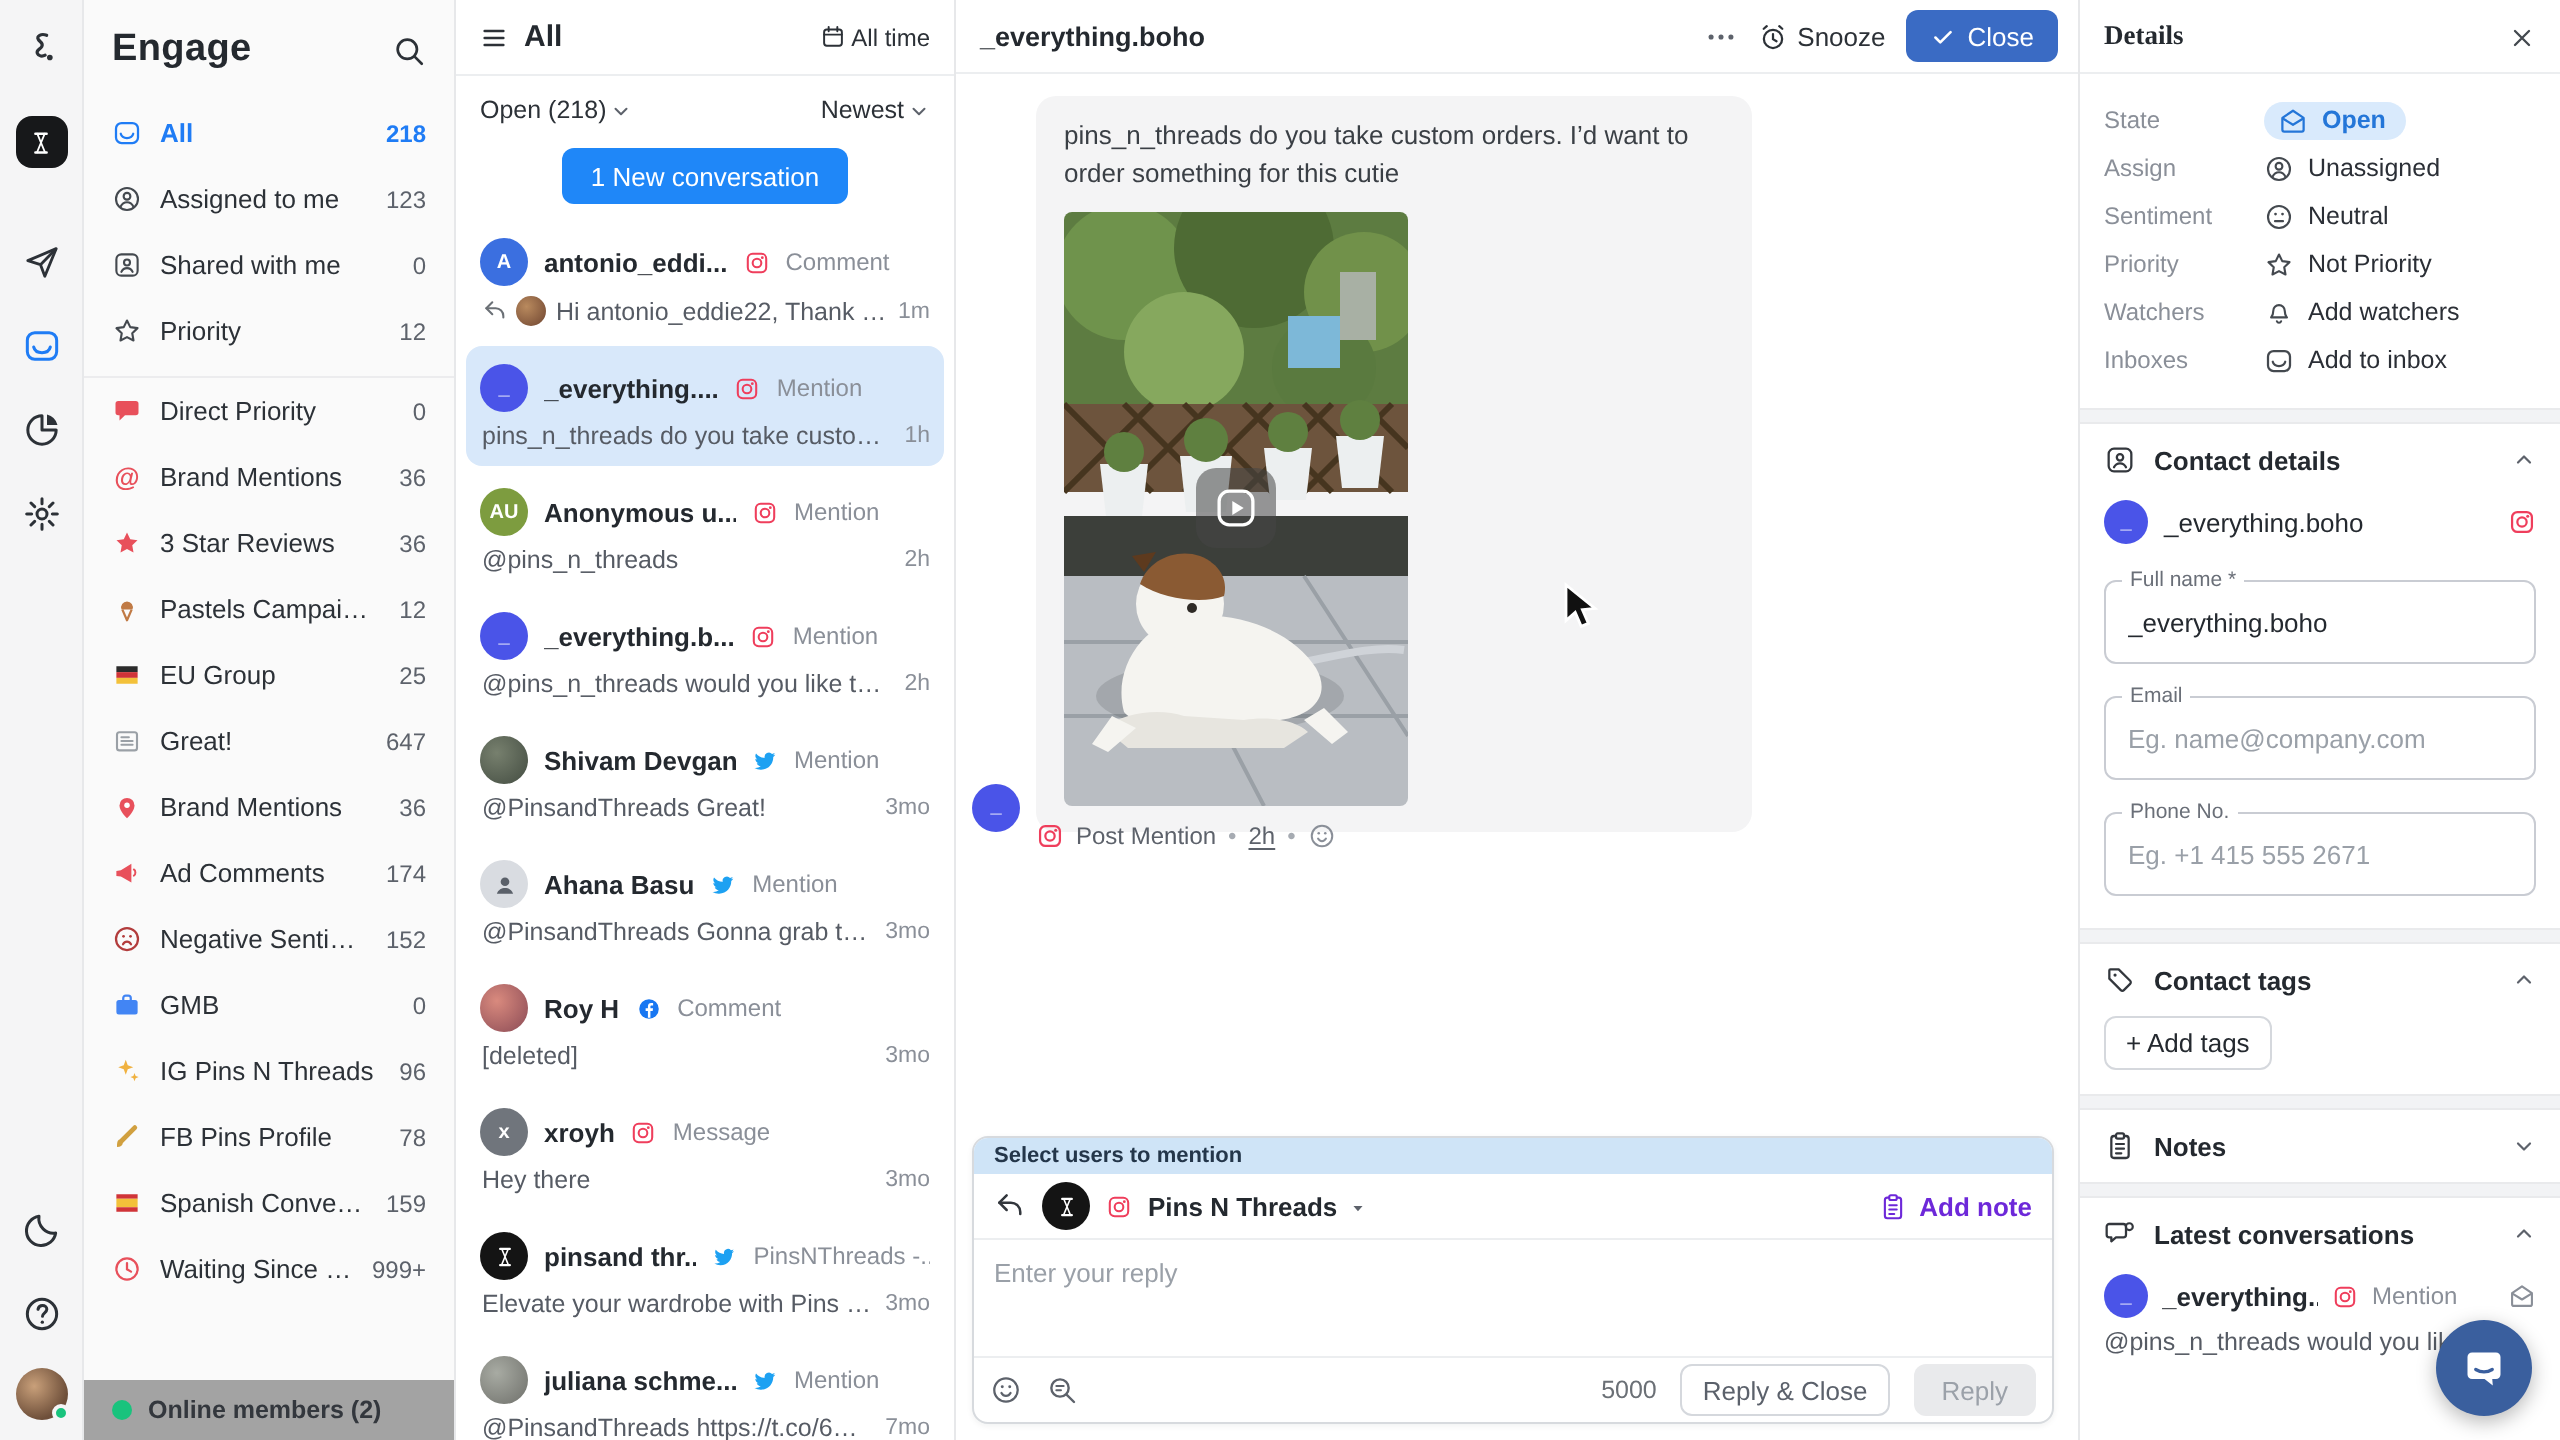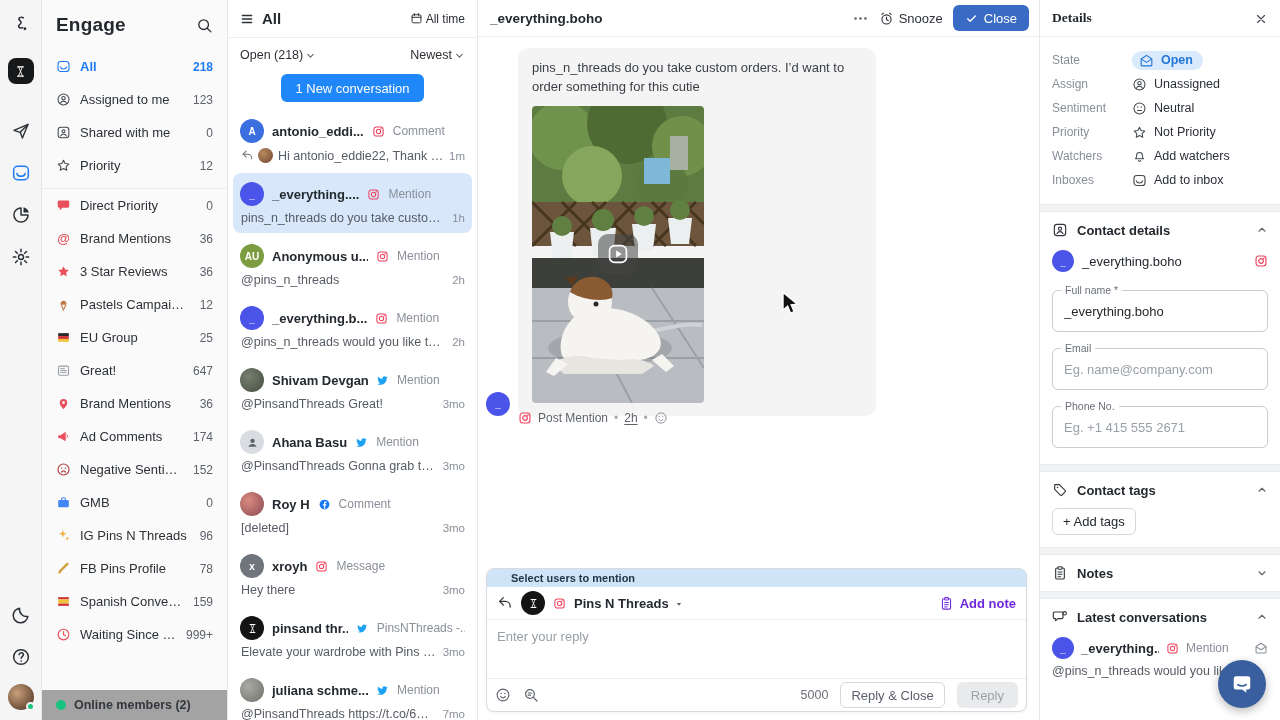--- a/index.html
+++ b/index.html
@@ -81,21 +81,21 @@
   .playbtn { position:absolute; left:50%; top:50%; width:40px; height:40px; transform:translate(-50%,-50%); background:rgba(70,70,70,.55); border-radius:10px; display:flex; align-items:center; justify-content:center; }
   .playbtn svg { width:22px; height:22px; }
   .msg-avatar { position:absolute; left:-32px; bottom:0; }
   .msg-meta { position:absolute; left:40px; top:374px; display:flex; align-items:center; gap:6px; font-size:12px; color:#5d626b; }
   .msg-meta svg { width:14px; height:14px; }
   .msg-meta .t { text-decoration:underline; text-decoration-style:solid; text-underline-offset:2px; }
   .msg-meta .d { color:#a6abb2; }
 
   
   .composer { position:absolute; left:8px; right:12px; bottom:8px; border:1px solid #d7dade; border-radius:8px; background:#fff; overflow:hidden; box-shadow:0 1px 3px rgba(20,30,40,.06); }
-  .cp-banner { height:18px; line-height:18px; background:#cfe4f7; color:#24364a; font-size:11px; font-weight:bold; padding:0 24px; }
+  .cp-banner { height:18px; line-height:18px; background:#cfe4f7; color:#24364a; font-size:11px; font-weight:bold; padding:0 10px; }
   .cp-acct { height:33px; display:flex; align-items:center; gap:8px; padding:0 10px; border-bottom:1px solid #eceef0; }
   .cp-acct .back svg { width:16px; height:16px; color:#33373d; }
   .cp-acct .av { width:24px; height:24px; border-radius:50%; background:#141414; color:#fff; display:flex; align-items:center; justify-content:center; }
   .cp-acct .av svg { width:13px; height:13px; }
   .cp-acct .nm { font-weight:bold; font-size:13px; }
   .cp-acct .caret svg { width:10px; height:10px; color:#5d626b; }
   .cp-acct .sp { flex:1; }
   .cp-note { display:flex; align-items:center; gap:6px; font-size:13px; font-weight:bold; color:#6d28d9; }
   .cp-note svg { width:15px; height:15px; }
   .cp-input { display:block; width:100%; height:58px; border:none; outline:none; resize:none; padding:9px 10px; font-family:inherit; font-size:13px; color:#24292f; }

